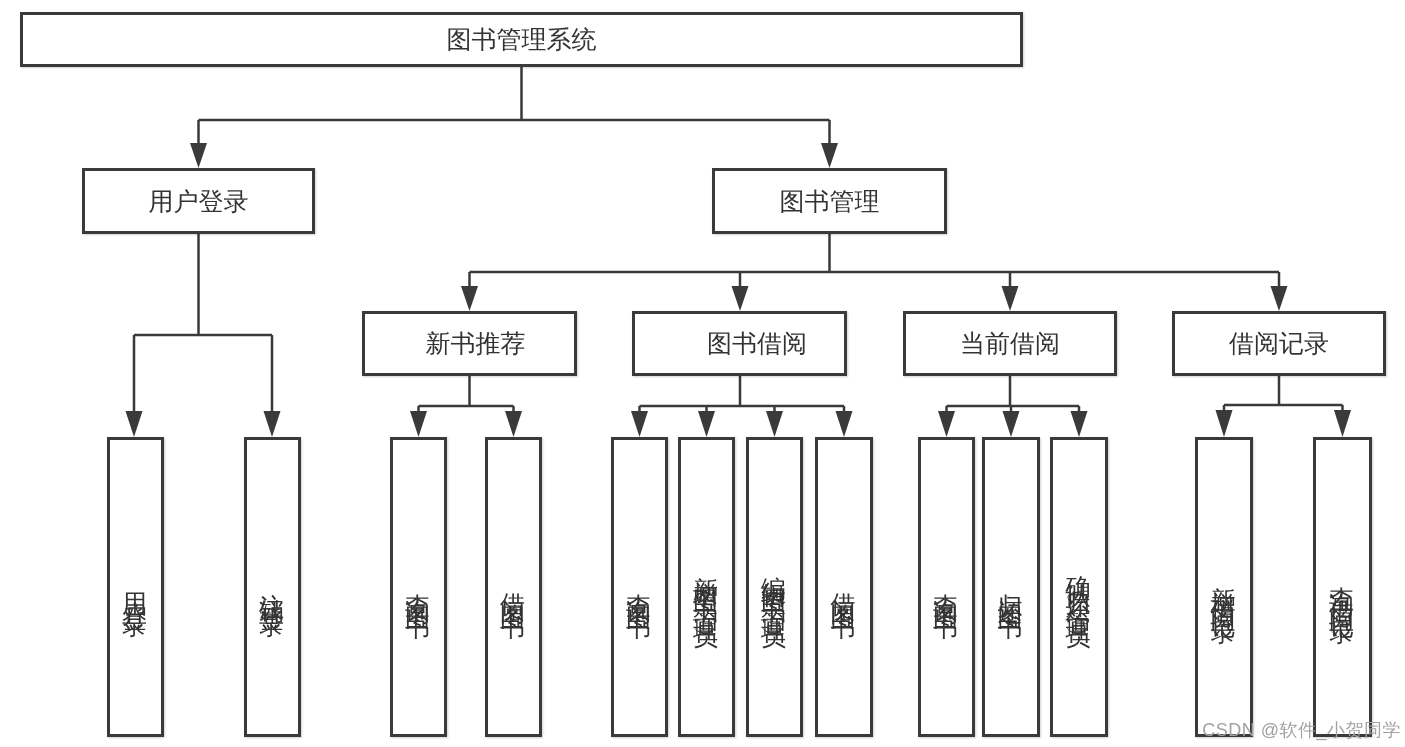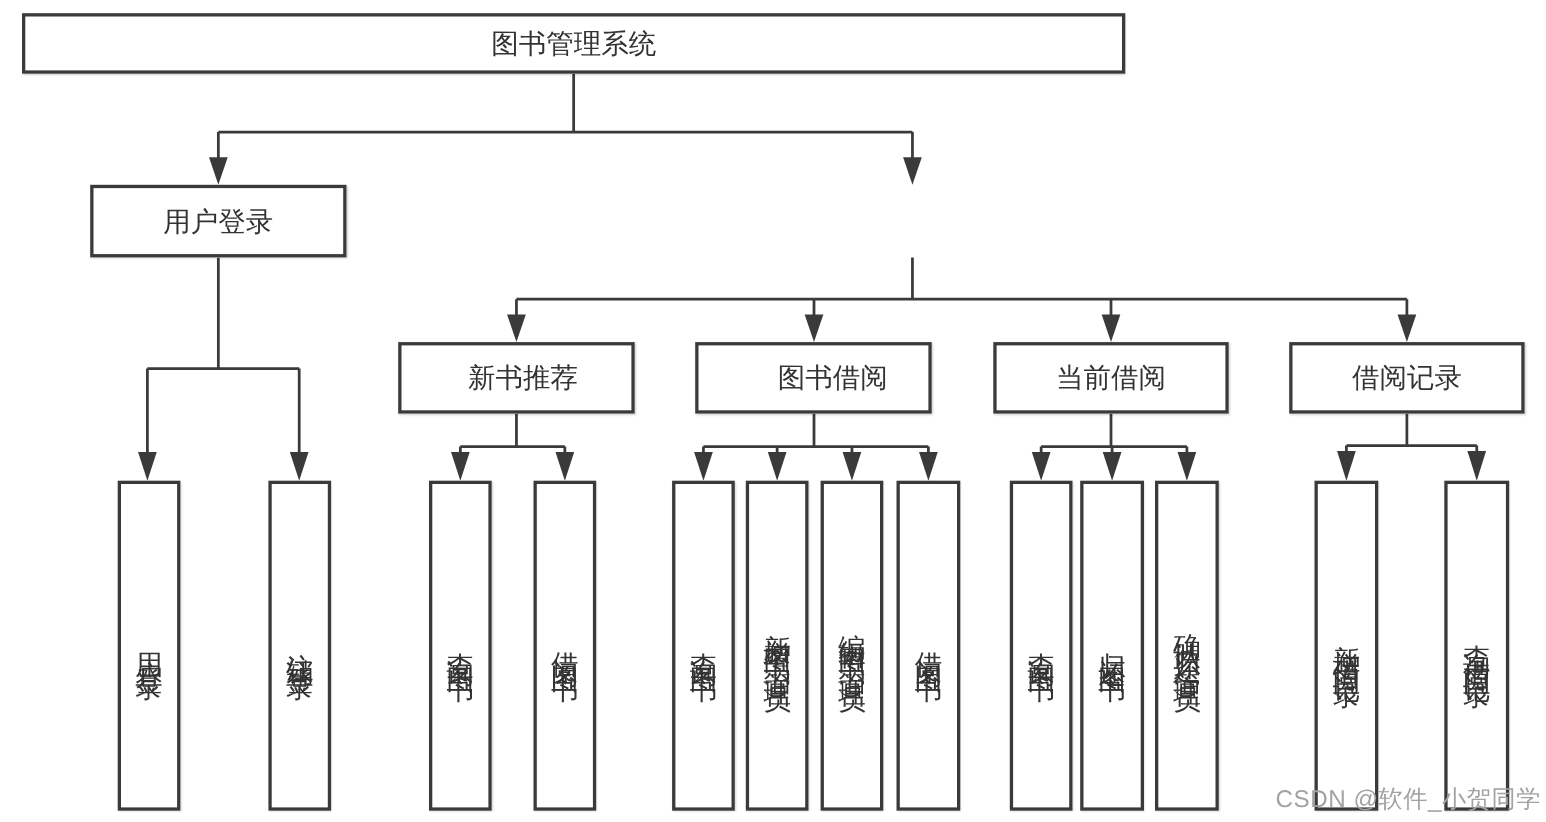--- a/index.html
+++ b/index.html
@@ -50,21 +50,21 @@
     font-size: 25px;
     letter-spacing: 7px;
     color: #333333;
     z-index: 2;
     box-shadow: 1px 1px 2px rgba(0,0,0,0.18);
   }
   #watermark {
     position: absolute;
     right: 4px;
     bottom: 5px;
-    font-size: 22px;
+    font-size: 18px;
     color: #a2a2a2;
     z-index: 3;
     letter-spacing: 0.5px;
     white-space: nowrap;
   }
 </style>
 </head>
 <body>
 
 <div id="canvas">
@@ -112,20 +112,21 @@
       <polygon points="1070.5,411 1087.5,411 1079,437"></polygon>
 
       <polygon points="1215.5,410 1232.5,410 1224,437"></polygon>
       <polygon points="1334,410 1351,410 1342.5,437"></polygon>
     </g>
   </svg>
 
   <div class="hbox" style="left:20px; top:12px; width:1003px; height:55px;">图书管理系统</div>
 
   <div class="hbox" style="left:82px; top:168px; width:233px; height:66px;">用户登录</div>
+  <div class="hbox" style="left:712px; top:168px; width:235px; height:66px;">图书管理</div>
 
   <div class="hbox" style="left:362px; top:311px; width:215px; height:65px;padding-left:12px;">新书推荐</div>
   <div class="hbox" style="left:632px; top:311px; width:215px; height:65px;padding-left:35px;">图书借阅</div>
   <div class="hbox" style="left:903px; top:311px; width:214px; height:65px;">当前借阅</div>
   <div class="hbox" style="left:1172px; top:311px; width:214px; height:65px;">借阅记录</div>
 
   <div class="vbox" style="left:107px; top:437px; width:57px; height:300px;">用户登录</div>
   <div class="vbox" style="left:244px; top:437px; width:57px; height:300px;">注销登录</div>
 
   <div class="vbox" style="left:390px; top:437px; width:57px; height:300px;">查询图书</div>

